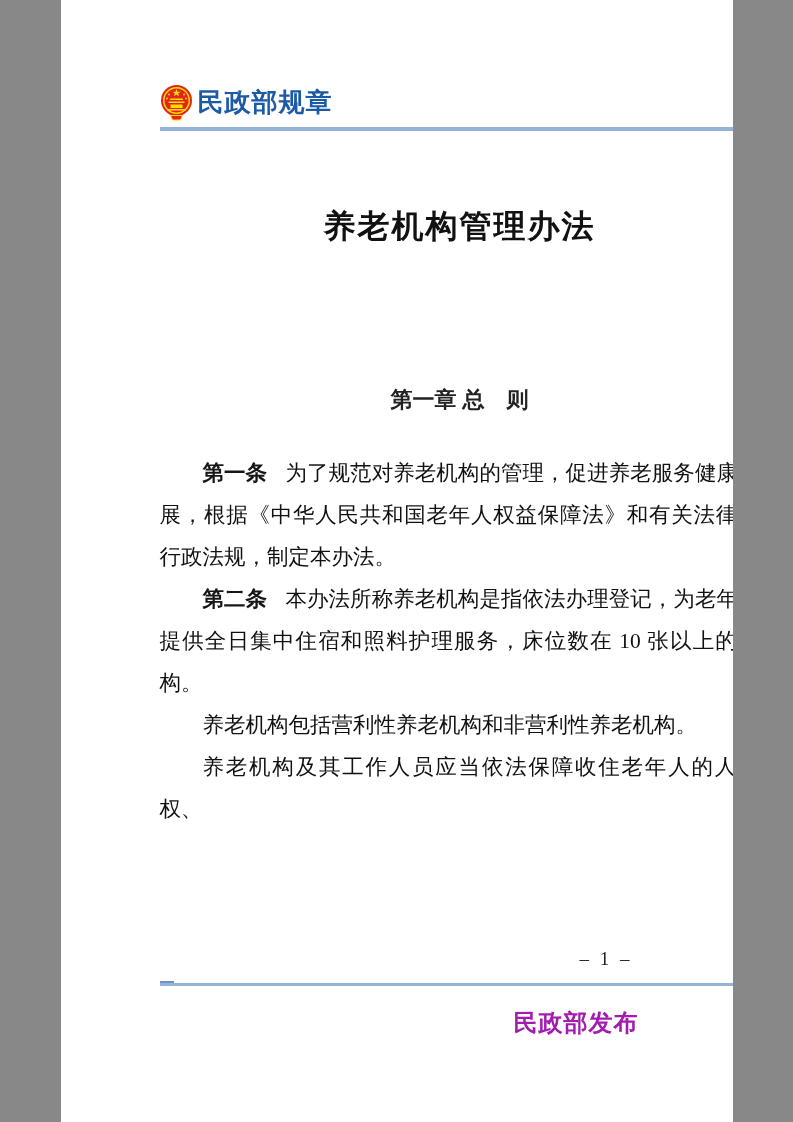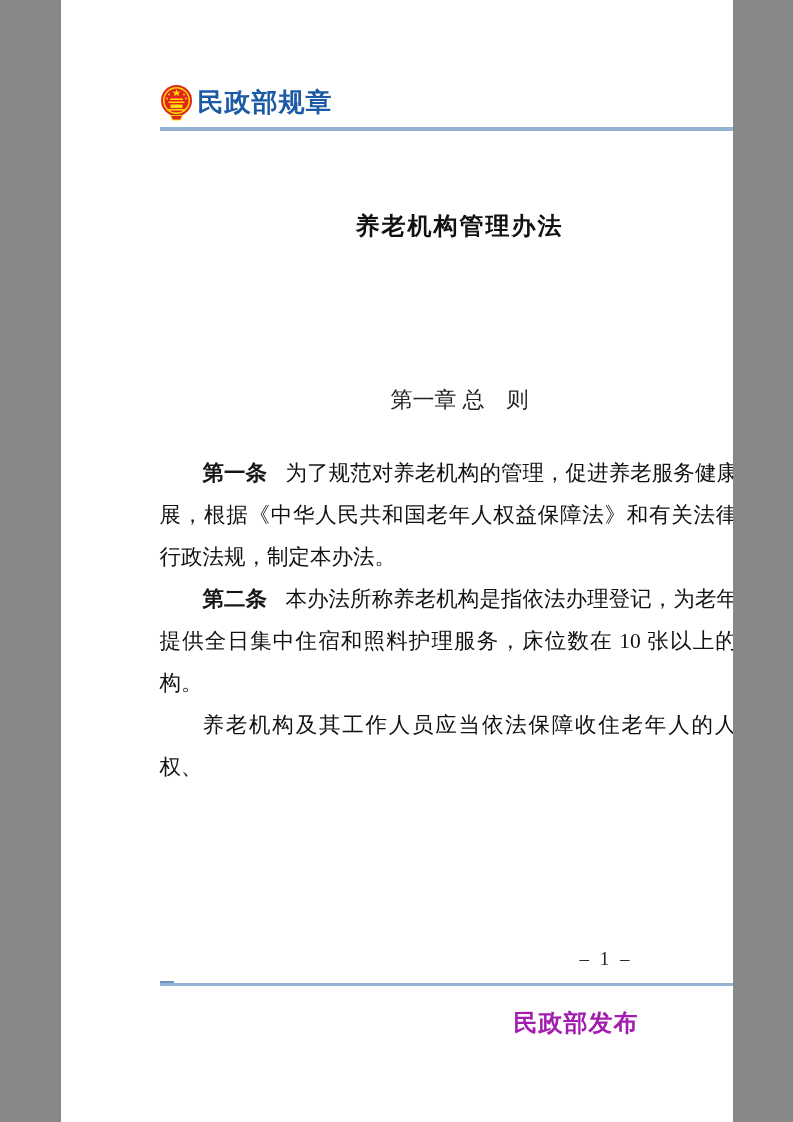--- a/index.html
+++ b/index.html
@@ -37,42 +37,42 @@
     background: #17375E;
     border-top: 2px solid #94B3D6;
     border-bottom: 2px solid #94B3D6;
   }
   
   .doc-title {
     position: absolute;
     top: 206px; left: 99px;
     width: 600px;
     text-align: center;
-    font-size: 24px;
+    font-size: 32px;
     font-weight: 600;
     letter-spacing: 2px;
     line-height: 40px;
   }
   .doc-subtitle {
     position: absolute;
     top: 252px; left: 99px;
     width: 600px;
     font-size: 21.5px;
     line-height: 45px;
     text-align: justify;
     text-indent: 2em;
   }
   
   .chapter-heading {
     position: absolute;
     top: 385px; left: 99px;
     width: 600px;
     text-align: center;
     font-family: "Liberation Sans", "DejaVu Sans", sans-serif;
-    font-weight: normal;
+    font-weight: bold;
     font-size: 22px;
     line-height: 30px;
     color: #222;
   }
   
   .doc-body {
     position: absolute;
     top: 452px; left: 99px;
     width: 600px;
     font-size: 21.5px;
@@ -146,20 +146,21 @@
   </div>
   <div class="header-rule"></div>
 
   <h1 class="doc-title">养老机构管理办法</h1>
 
   <h2 class="chapter-heading">第一章 总　则</h2>
 
   <div class="doc-body">
     <p><span class="art-num">第一条</span><span>为了规范对养老机构的管理，促进养老服务健康发展，根据《中华人民共和国老年人权益保障法》和有关法律、行政法规，制定本办法。</span></p>
     <p><span class="art-num">第二条</span><span>本办法所称养老机构是指依法办理登记，为老年人提供全日集中住宿和照料护理服务，床位数在 10 张以上的机构。</span></p>
+    <p>养老机构包括营利性养老机构和非营利性养老机构。</p>
     <p>养老机构及其工作人员应当依法保障收住老年人的人身权、</p>
   </div>
 
   <div class="page-number">– 1 –</div>
   <div class="footer-rule"></div>
   <div class="publisher">民政部发布</div>
 
 </div>
 
 </body></html>

